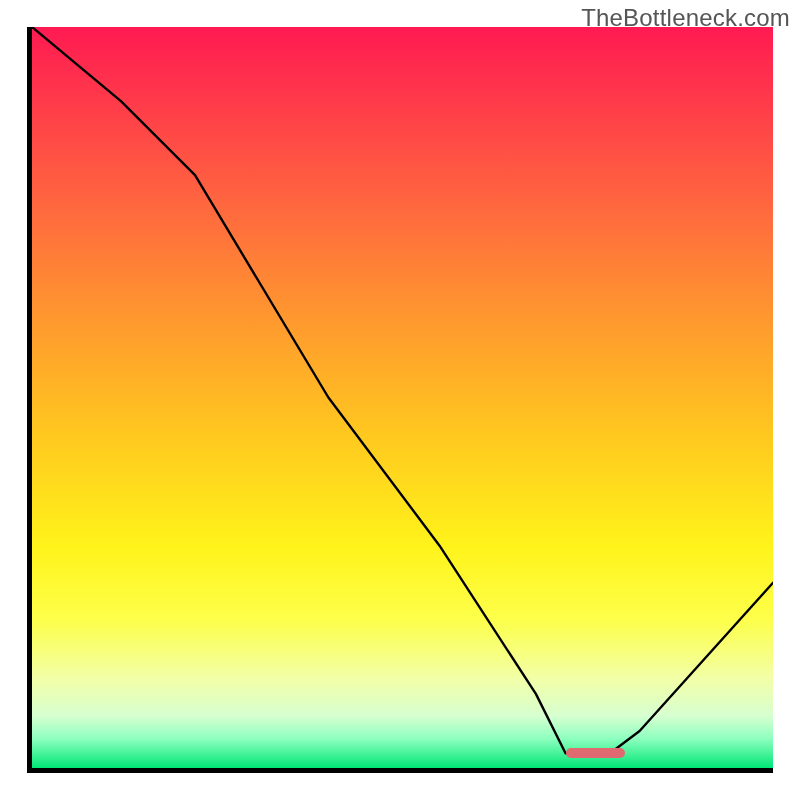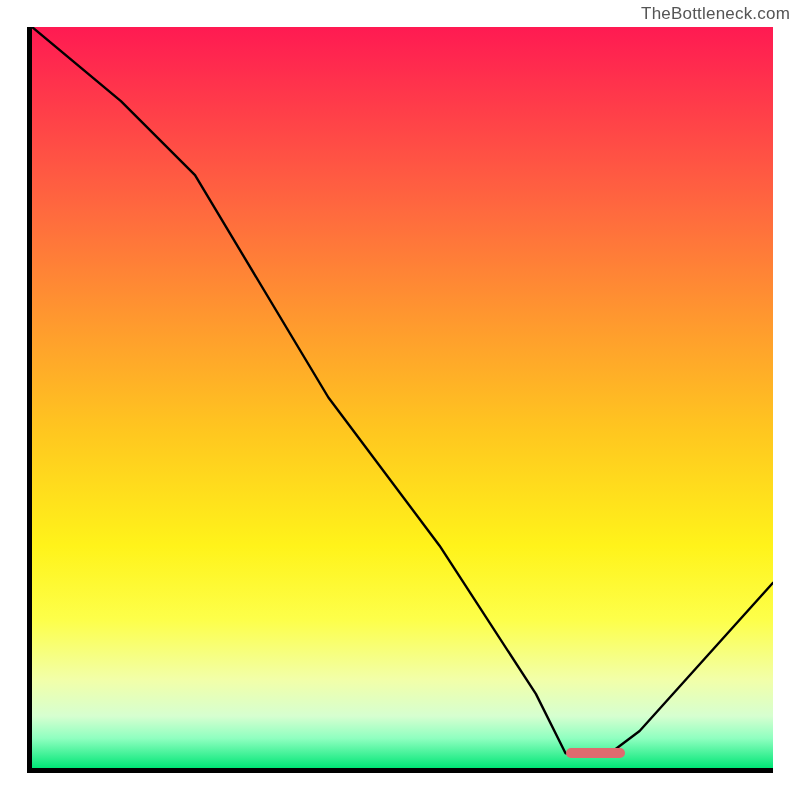--- a/index.html
+++ b/index.html
@@ -13,21 +13,21 @@
   .chart-wrapper {
     position: relative;
     width: 800px;
     height: 800px;
   }
   .watermark {
     position: absolute;
     top: 4px;
     right: 10px;
     color: #555555;
-    font-size: 17px;
+    font-size: 24px;
     font-weight: 400;
     letter-spacing: 0.2px;
   }
   
   .axis {
     position: absolute;
     background: #000000;
   }
   .axis-y {
     left: 27px;

